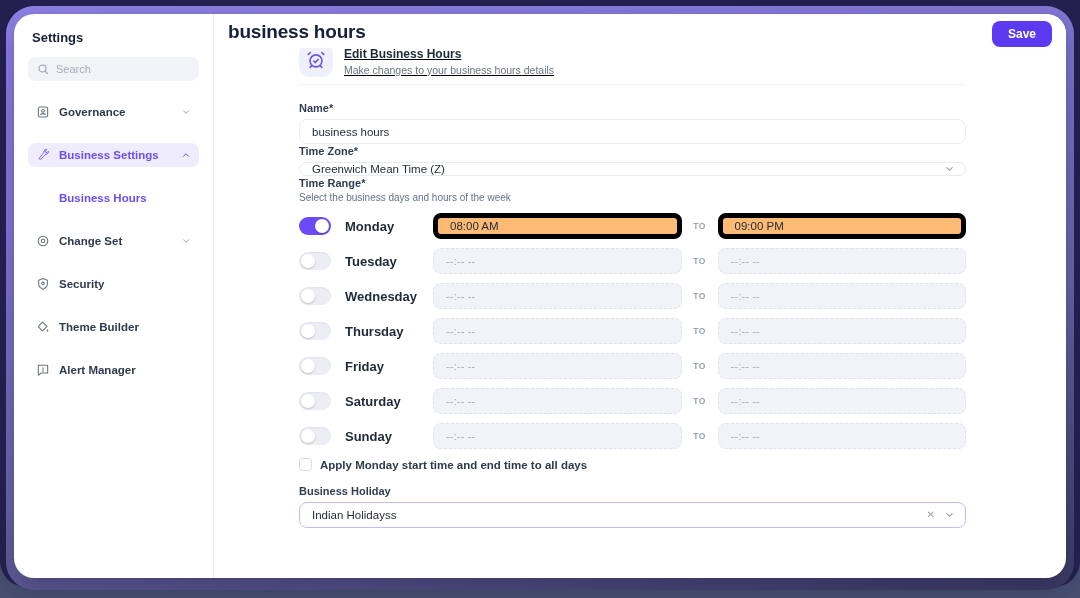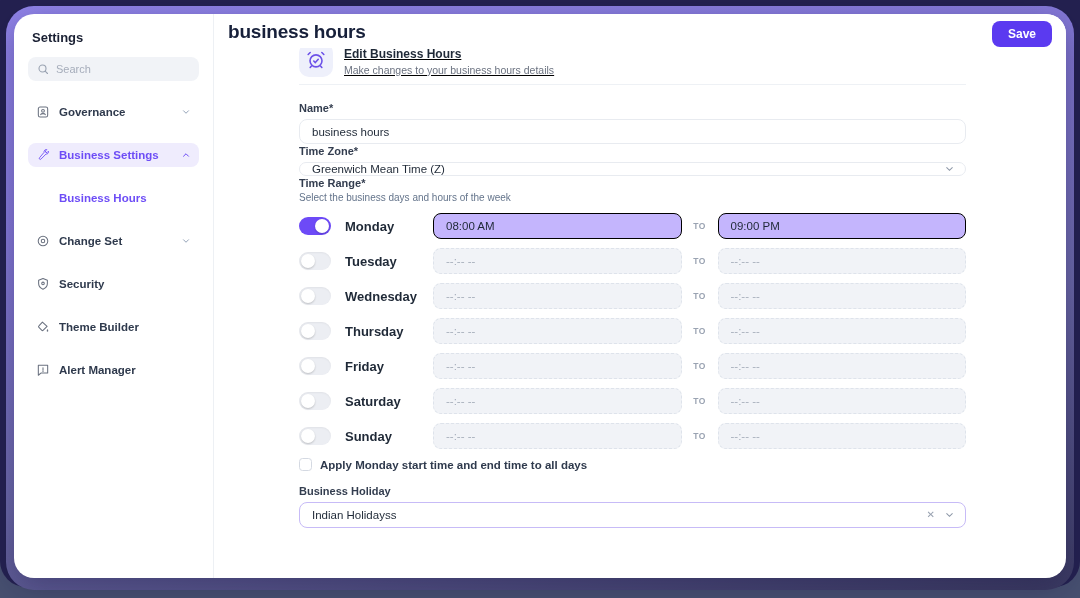--- a/index.html
+++ b/index.html
@@ -59,22 +59,22 @@
 
   .day-rows { margin-top:10px; }
   .day-row { display:flex; align-items:center; height:26px; margin-bottom:9px; }
   .toggle { width:32px; height:18px; border-radius:9px; position:relative; flex:0 0 auto; cursor:pointer; }
   .toggle.on  { background:#6d4af7; }
   .toggle.off { background:#eceef3; box-shadow:inset 0 1px 2px rgba(0,0,0,.05); }
   .toggle .knob { position:absolute; top:2px; width:14px; height:14px; border-radius:50%; background:#fff; box-shadow:0 1px 2px rgba(0,0,0,.2); }
   .toggle.on  .knob { right:2px; }
   .toggle.off .knob { left:2px; }
   .day-label { width:88px; margin-left:14px; font-size:13px; font-weight:700; color:#1f2937; }
-  .time-input { flex:1; height:26px; border:1px solid #000000; border-radius:8px; padding:0 12px;
-    font-family:inherit; font-size:11.5px; color:#1f2937; background:#c4b5fd; outline:none; min-width:0; }
+  .time-input { flex:1; height:26px; border:5px solid #000000; border-radius:8px; padding:0 12px;
+    font-family:inherit; font-size:11.5px; color:#1f2937; background:#fdba74; outline:none; min-width:0; }
   .time-input.dis { background:#f1f3f7; border:1px dashed #dee3eb; color:#a6aebb; }
   .to-label { width:36px; text-align:center; font-size:8.5px; font-weight:600; color:#9aa3b2; letter-spacing:.4px; flex:0 0 auto; }
 
   .chk-row { display:flex; align-items:center; gap:8px; margin-top:2px; }
   .checkbox { width:13px; height:13px; border:1.5px solid #d4d9e2; border-radius:3.5px; background:#fff; cursor:pointer; flex:0 0 auto; }
   .chk-label { font-size:11.5px; font-weight:600; color:#2f3a4d; }
 
   .mt-bh { margin-top:14px; }
   .bh-select { position:relative; height:26px; margin-top:5px; border:1.5px solid #c7bbf7; border-radius:8px;
     display:flex; align-items:center; padding:0 52px 0 12px; font-size:11.5px; color:#1f2937; cursor:pointer; background:#fff; }

